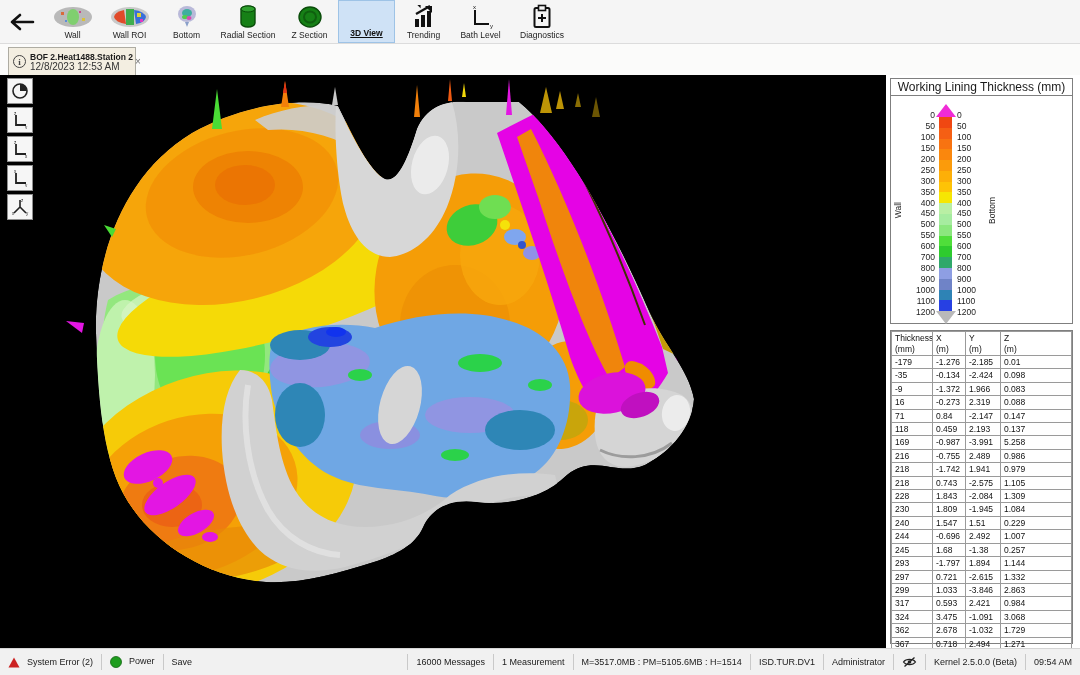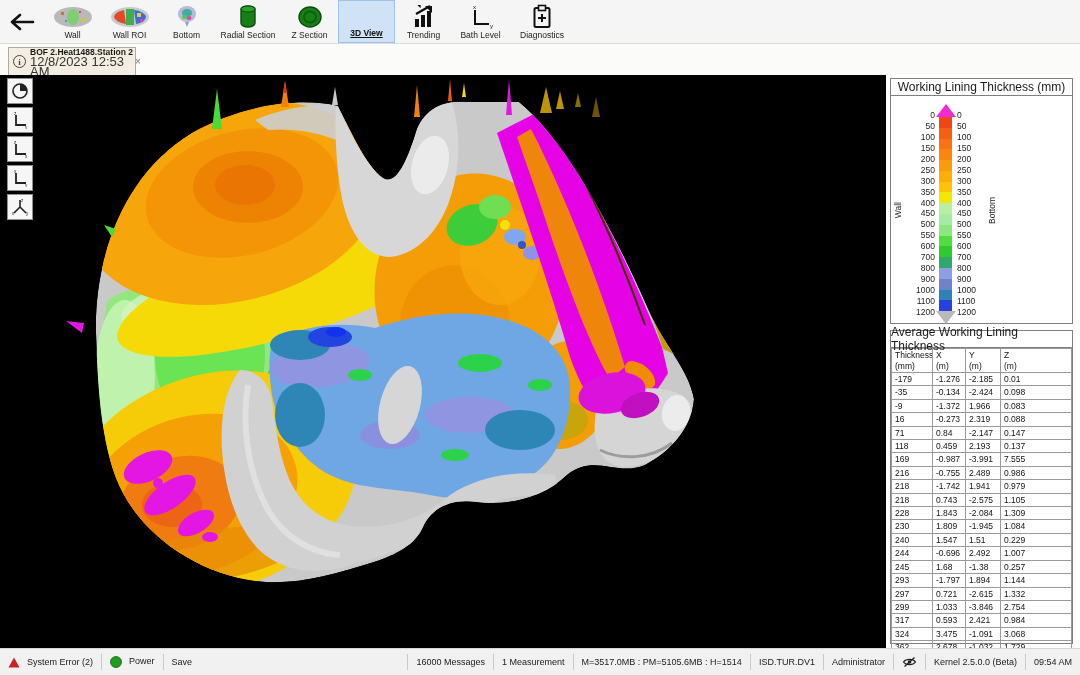--- a/index.html
+++ b/index.html
@@ -19,21 +19,21 @@
   .tb-sep { width:1px; background:#e0e0e0; margin:4px 0; }
   .tb-textbtn { padding:0 14px; display:flex; align-items:center; font-size:9.5px; color:#222; cursor:pointer; }
   .close-btn { width:58px; display:flex; align-items:center; justify-content:center; cursor:pointer; }
 
   
   .tabstrip { position:absolute; top:44px; left:0; width:1080px; height:31px; background:#fbfbfa; }
   .tab { position:absolute; left:8px; top:3px; width:128px; height:28px; background:#f3eee1; border:1px solid #aeaca2; border-bottom:none; display:flex; align-items:center; padding:0 4px; cursor:pointer; }
   .tab-info { width:13px; height:13px; border:1.3px solid #444; border-radius:50%; font-size:9px; font-weight:bold; color:#444; display:flex; align-items:center; justify-content:center; flex:0 0 13px; font-family:"Liberation Serif", serif; }
   .tab-text { margin-left:4px; line-height:10px; }
   .tab-title { font-size:8.5px; color:#1a1a1a; font-weight:bold; white-space:nowrap; }
-  .tab-date { font-size:13px; color:#333; }
+  .tab-date { font-size:10px; color:#333; }
   .tab-close { margin-left:auto; font-size:10px; color:#777; padding:0 2px; cursor:pointer; }
 
   
   .content { position:absolute; top:75px; left:0; width:1080px; height:573px; background:#fff; }
   .viewport { position:absolute; left:0; top:0; width:886px; height:573px; background:#000; }
   .view-tools { position:absolute; left:7px; top:3px; display:flex; flex-direction:column; gap:3px; z-index:5; }
   .vt-btn { width:26px; height:26px; background:#f6f6f6; border:1px solid #8f8f8f; display:flex; align-items:center; justify-content:center; cursor:pointer; }
 
   
   .rightcol { position:absolute; left:886px; top:0; width:194px; height:573px; background:#fff; }
@@ -413,21 +413,20 @@
               <div class="tick">1100</div>
               <div class="tick">1200</div>
             </div>
           <div class="cb-side cb-bottom">
               <span>Bottom</span>
             </div>
         </div>
       </div>
 
       <div class="panel p-table">
-        <div class="panel-header">Average Working Lining Thickness</div>
         <table class="ttable">
           <colgroup>
               <col class="c1">
               <col class="c2">
               <col class="c3">
               <col class="c4">
             </colgroup>
           <thead>
             <tr>
               <th>
@@ -482,21 +481,21 @@
               <tr>
                 <td>118</td>
                 <td>0.459</td>
                 <td>2.193</td>
                 <td>0.137</td>
               </tr>
               <tr>
                 <td>169</td>
                 <td>-0.987</td>
                 <td>-3.991</td>
-                <td>7.555</td>
+                <td>5.258</td>
               </tr>
               <tr>
                 <td>216</td>
                 <td>-0.755</td>
                 <td>2.489</td>
                 <td>0.986</td>
               </tr>
               <tr>
                 <td>218</td>
                 <td>-1.742</td>
@@ -548,21 +547,21 @@
               <tr>
                 <td>297</td>
                 <td>0.721</td>
                 <td>-2.615</td>
                 <td>1.332</td>
               </tr>
               <tr>
                 <td>299</td>
                 <td>1.033</td>
                 <td>-3.846</td>
-                <td>2.754</td>
+                <td>2.863</td>
               </tr>
               <tr>
                 <td>317</td>
                 <td>0.593</td>
                 <td>2.421</td>
                 <td>0.984</td>
               </tr>
               <tr>
                 <td>324</td>
                 <td>3.475</td>

